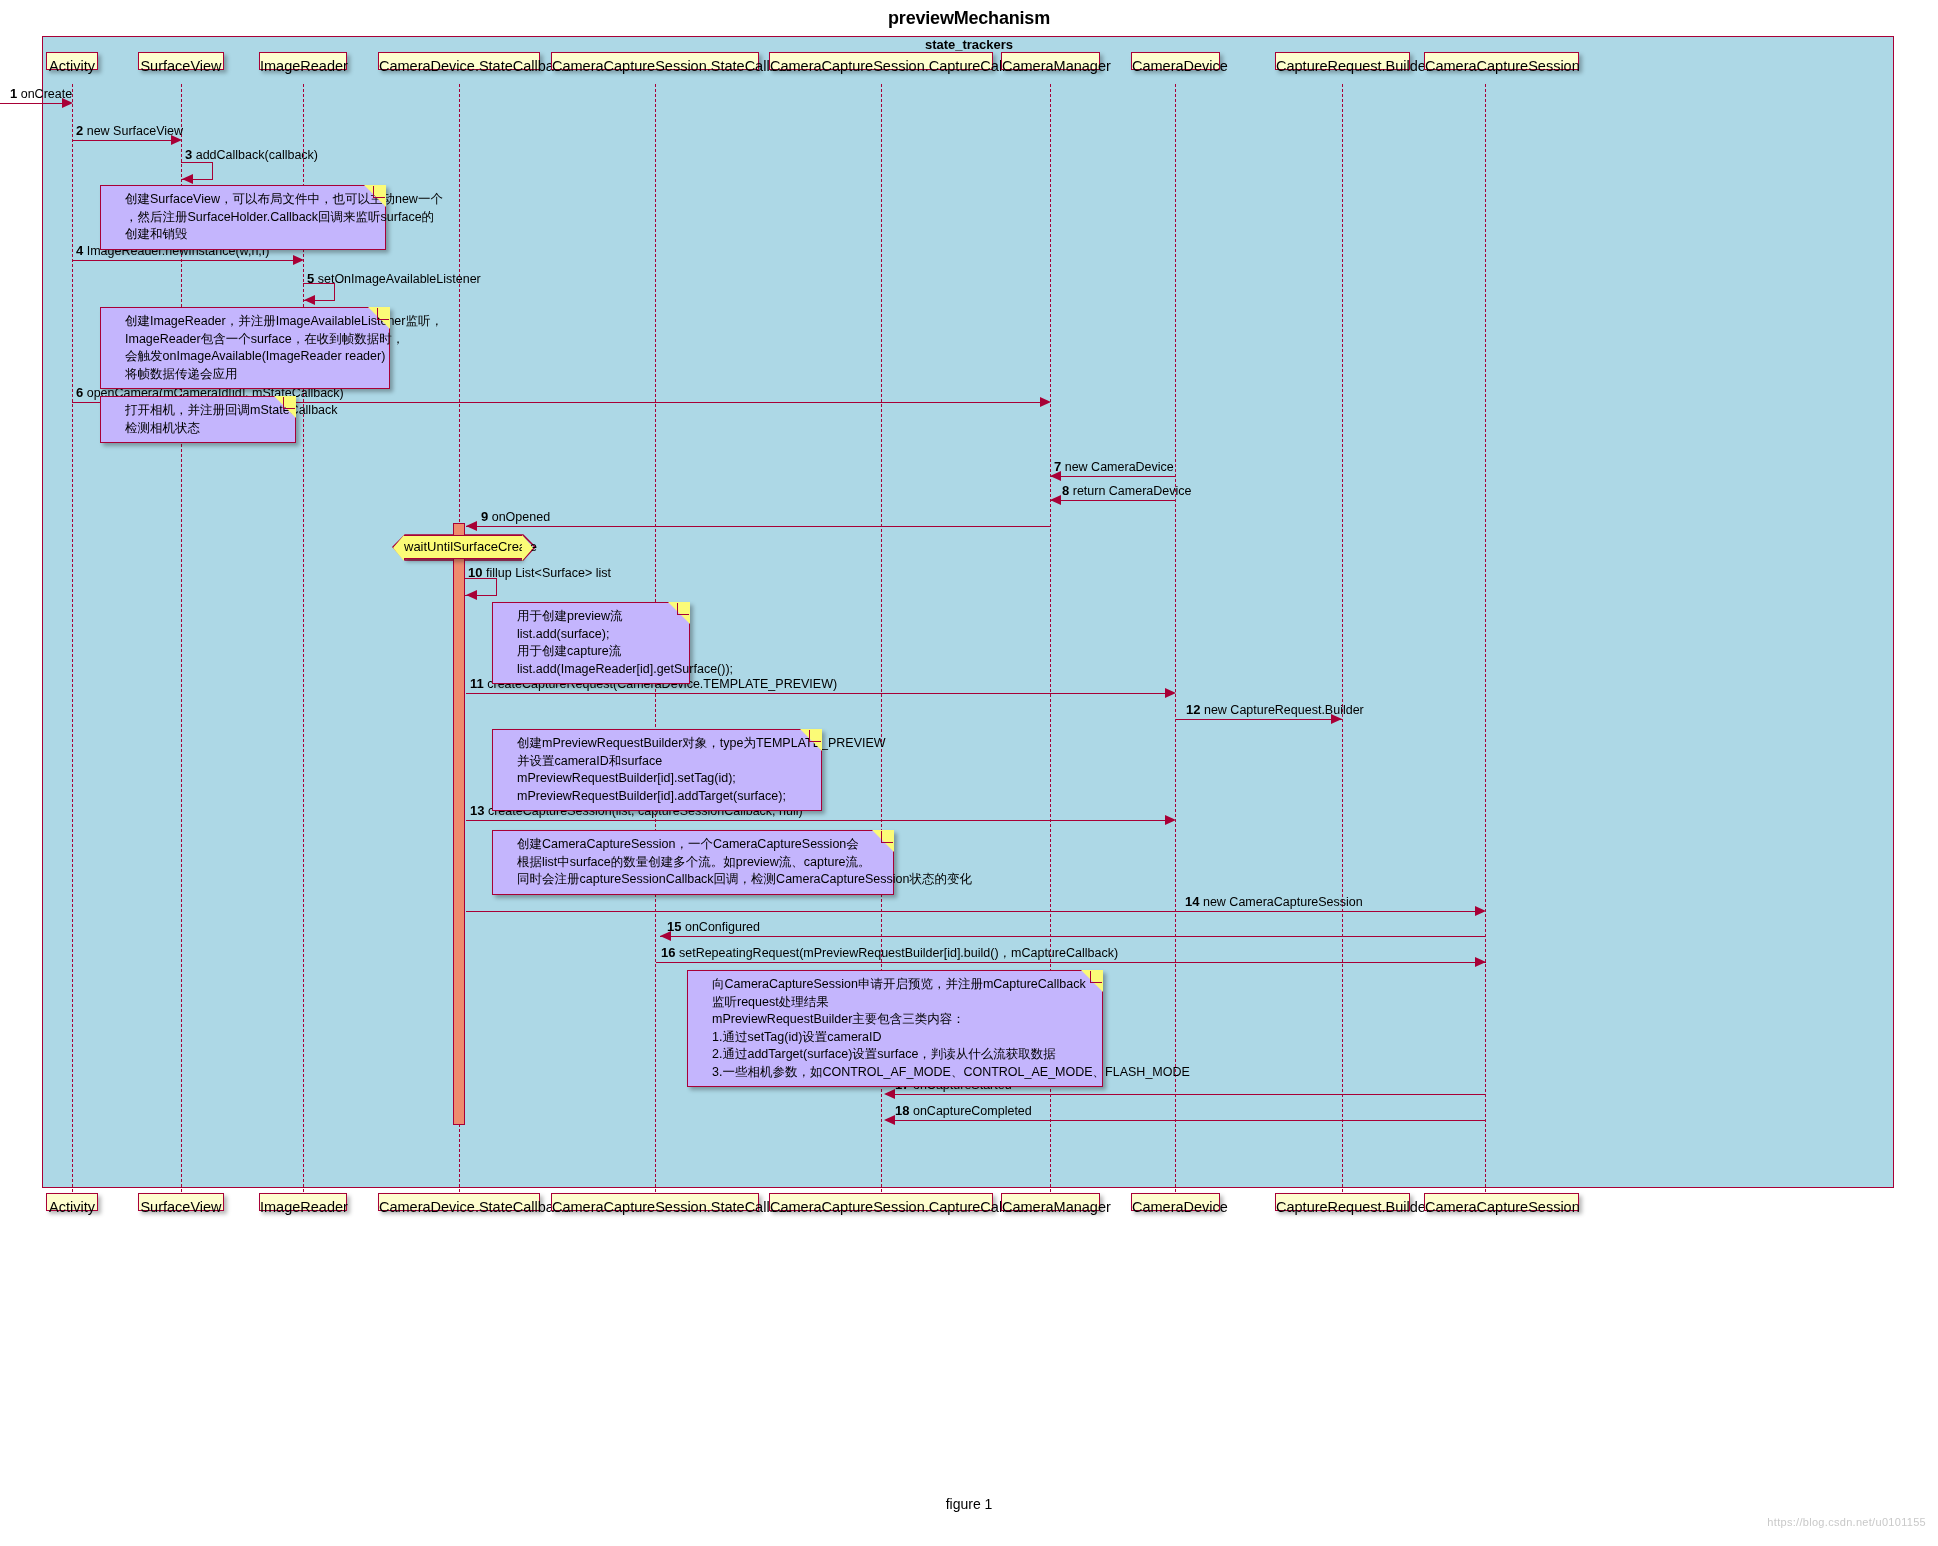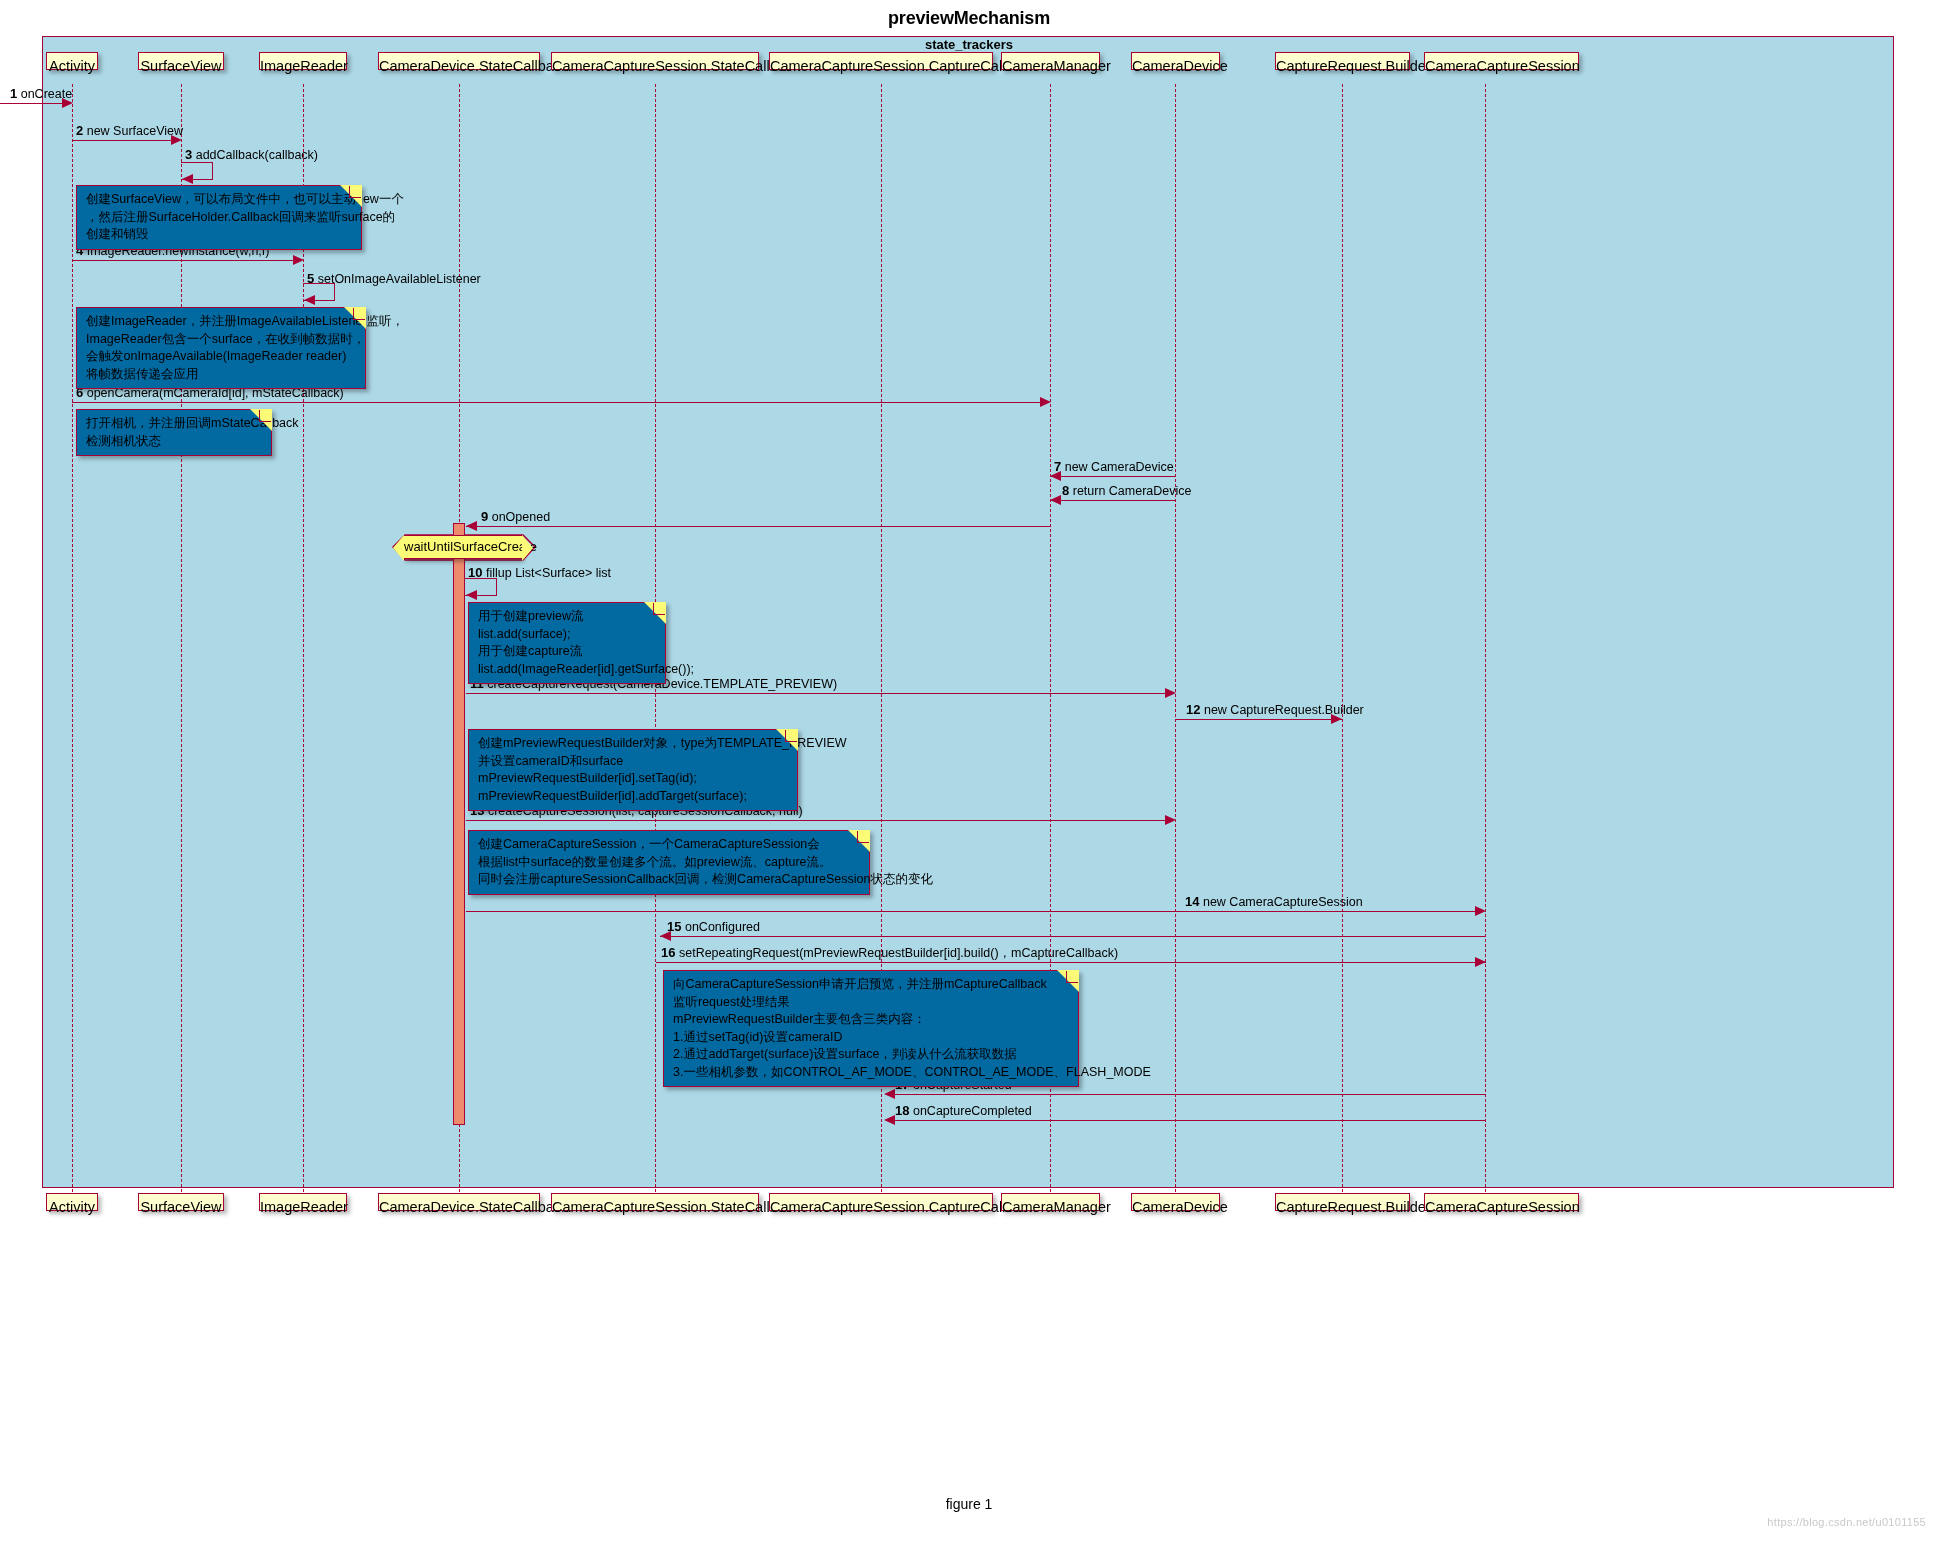--- a/index.html
+++ b/index.html
@@ -126,30 +126,31 @@
     border-left: none;
     box-sizing: border-box;
     width: 32px;
     height: 18px;
     z-index: 3;
   }
 
   
   .note {
     position: absolute;
-    background: #0369a1;
+    background: #c4b5fd;
     border: 1.5px solid #A80036;
     box-sizing: border-box;
     font-size: 12.5px;
     line-height: 17.5px;
     color: #000;
-    padding: 5px 8px 5px 9px;
+    padding: 5px 8px 5px 24px;
     box-shadow: 3px 3px 4px rgba(0,0,0,0.3);
     z-index: 7;
     white-space: pre;
+    margin-left: 24px;
   }
   .note::after {
     content: "";
     position: absolute;
     right: -1px; top: -1px;
     width: 0; height: 0;
     border-left: 11px solid transparent;
     border-top: 11px solid #FBFB77;
     border-right: 11px solid #FBFB77;
     border-bottom: 11px solid transparent;
@@ -285,21 +286,21 @@
 
   <div class="note" style="left:76px; top:307px; width:290px;">创建ImageReader，并注册ImageAvailableListener监听，
 ImageReader包含一个surface，在收到帧数据时，
 会触发onImageAvailable(ImageReader reader)
 将帧数据传递会应用<span class="dogear"></span></div>
 
   <div class="msg-line" style="left:72px; top:402px; width:969px;"></div>
   <div class="arrow-r" style="left:1040px; top:397px;"></div>
   <div class="msg-label" style="left:76px; top:385px;"><b>6</b> <span>openCamera(mCameraId[id], mStateCallback)</span></div>
 
-  <div class="note" style="left:76px; top:409px; width:196px;">打开相机，并注册回调mStateCallback
+  <div class="note" style="left:76px; top:396px; width:196px;">打开相机，并注册回调mStateCallback
 检测相机状态<span class="dogear"></span></div>
 
   <div class="msg-line" style="left:1050px; top:476px; width:125px;"></div>
   <div class="arrow-l" style="left:1050px; top:471px;"></div>
   <div class="msg-label" style="left:1054px; top:459px;"><b>7</b> <span>new CameraDevice</span></div>
 
   <div class="msg-line" style="left:1050px; top:500px; width:125px;"></div>
   <div class="arrow-l" style="left:1050px; top:495px;"></div>
   <div class="msg-label" style="left:1062px; top:483px;"><b>8</b> <span>return CameraDevice</span></div>
 

